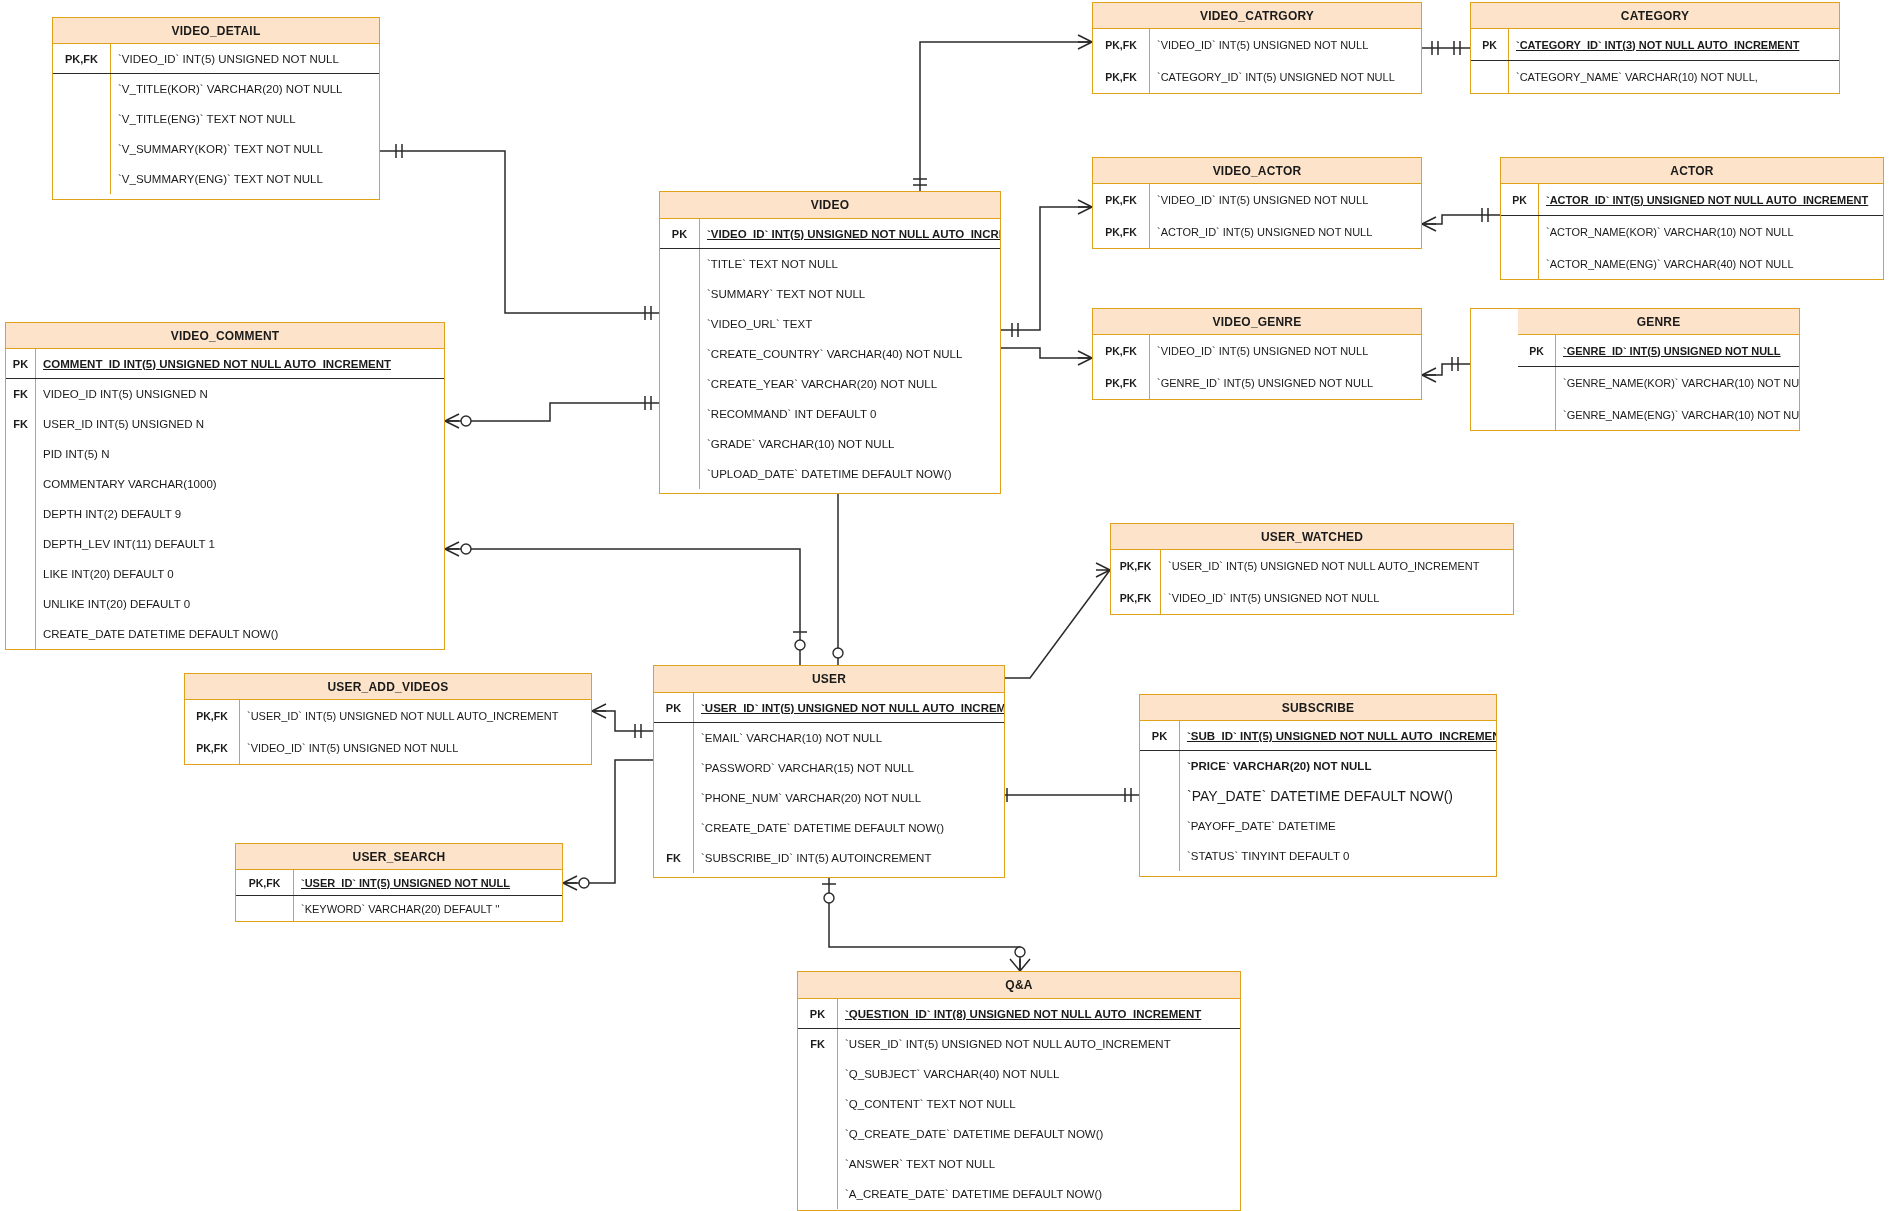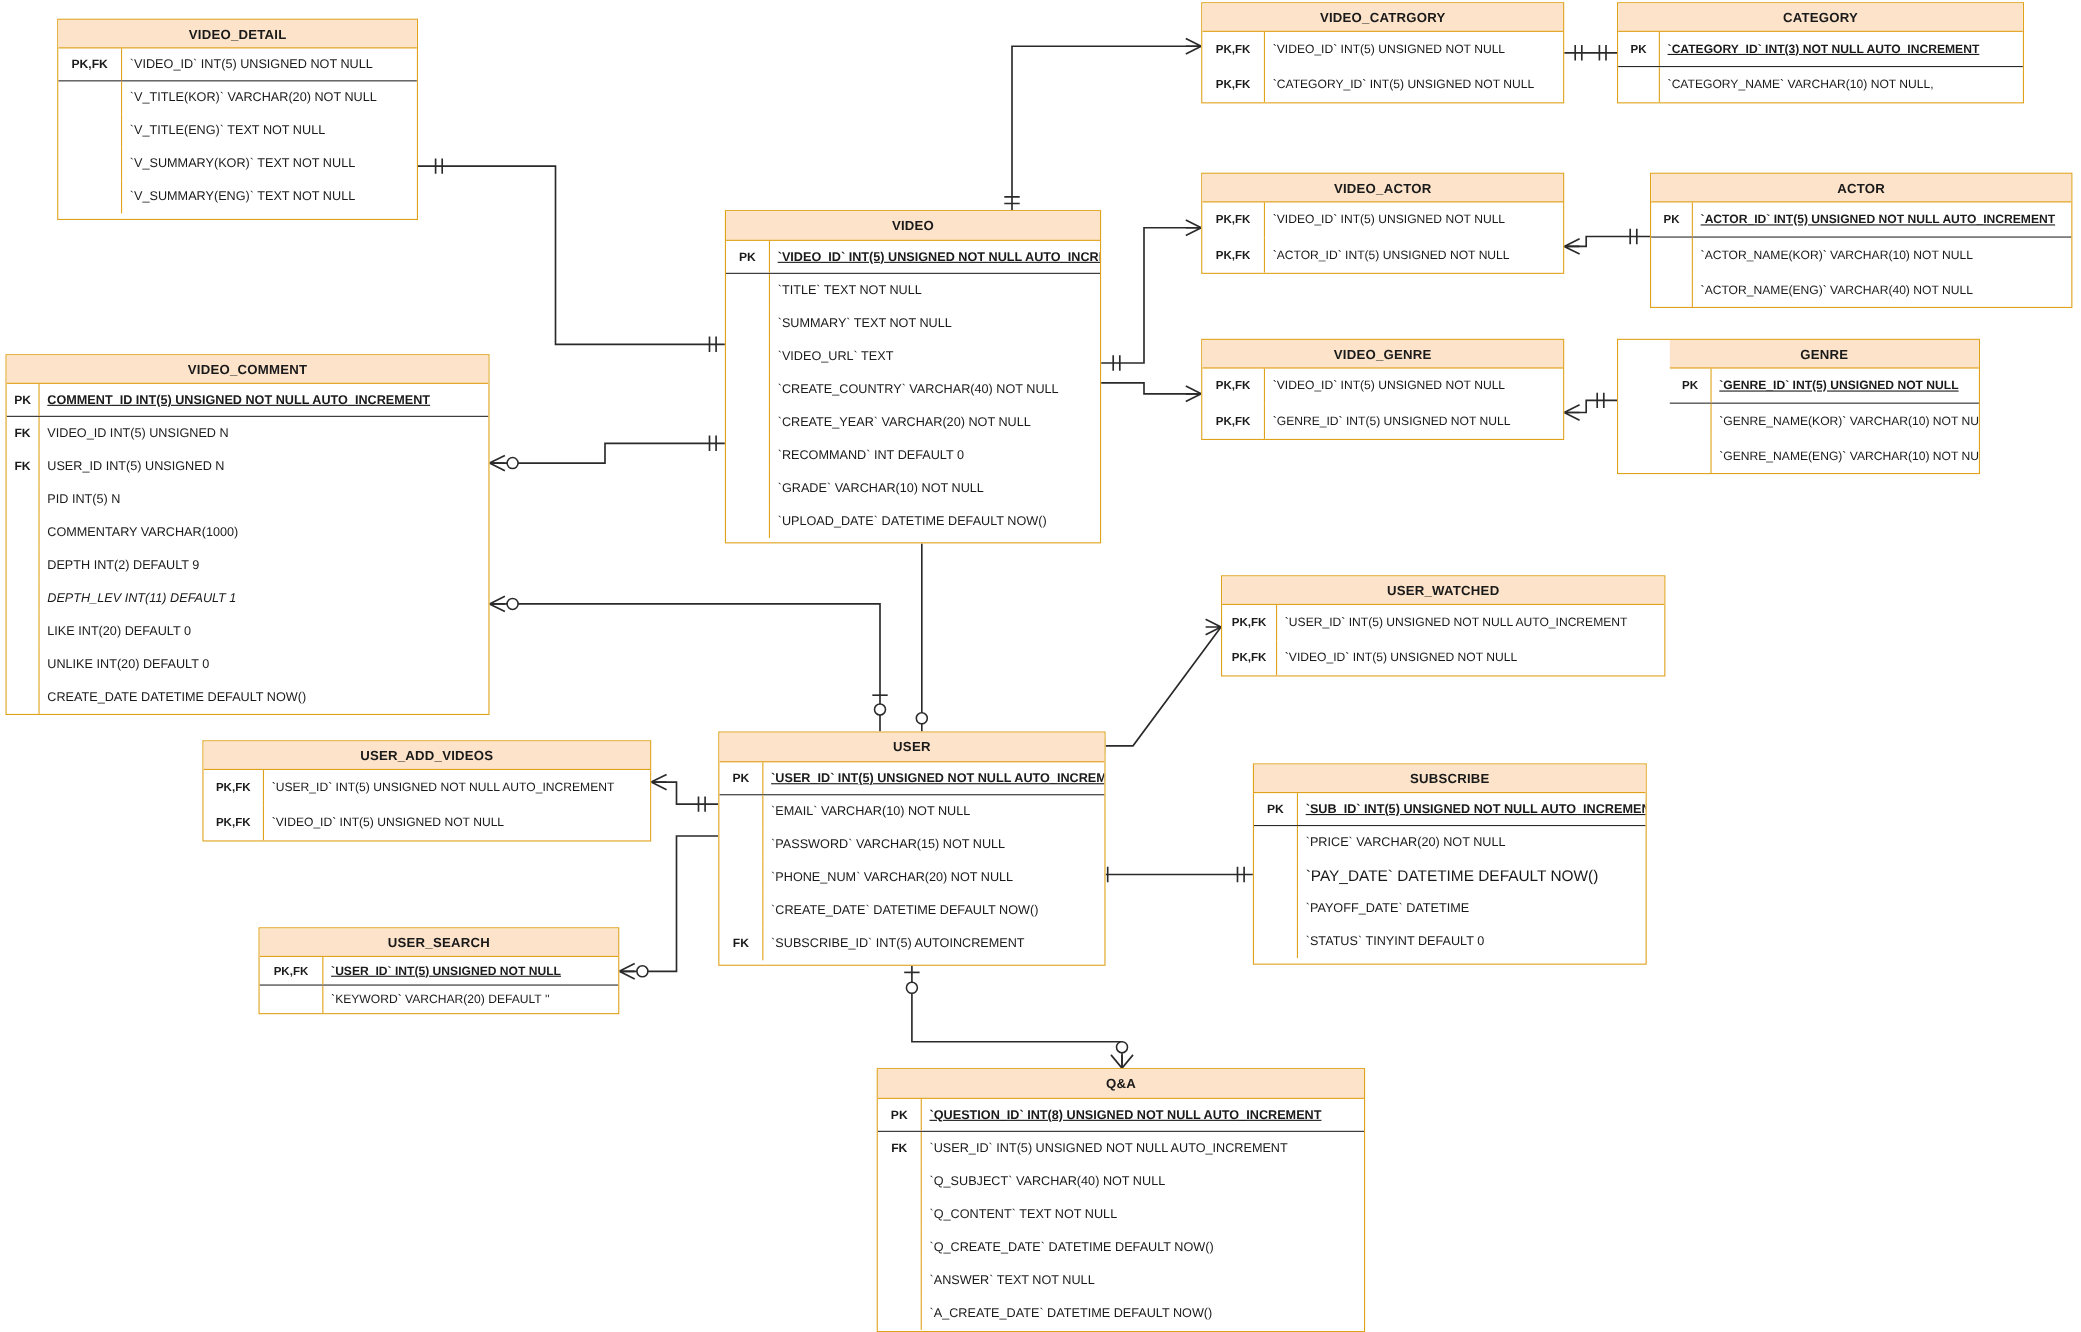--- a/index.html
+++ b/index.html
@@ -396,21 +396,21 @@
           <div class="fieldcol">
             <span>COMMENTARY VARCHAR(1000)</span>
           </div>
         </div>
         <div class="row" style="height: 30px; font-size: 11.5px;">
           <div class="keycol" style="width: 30px; font-size: 11px;"></div>
           <div class="fieldcol">
             <span>DEPTH INT(2) DEFAULT 9</span>
           </div>
         </div>
-        <div class="row" style="height: 30px; font-size: 11.5px; font-style: italic;">
+        <div class="row" style="height: 30px; font-size: 11.5px;">
           <div class="keycol" style="width: 30px; font-size: 11px;"></div>
           <div class="fieldcol">
             <span>DEPTH_LEV INT(11) DEFAULT 1</span>
           </div>
         </div>
         <div class="row" style="height: 30px; font-size: 11.5px;">
           <div class="keycol" style="width: 30px; font-size: 11px;"></div>
           <div class="fieldcol">
             <span>LIKE INT(20) DEFAULT 0</span>
           </div>
@@ -506,21 +506,21 @@
     </div>
     <div class="entity" style="left: 1139px; top: 694px; width: 358px; height: 183px;">
       <div class="ent-title" style="height: 26px; font-size: 12px;">SUBSCRIBE</div>
       <div class="ent-body" style="height: 157px;">
         <div class="row pkrow" style="height: 30px; font-size: 11.5px;">
           <div class="keycol" style="width: 40px; font-size: 11px;">PK</div>
           <div class="fieldcol pk">
             <span>`SUB_ID` INT(5) UNSIGNED NOT NULL AUTO_INCREMENT</span>
           </div>
         </div>
-        <div class="row" style="height: 30px; font-size: 11.5px;">
+        <div class="row" style="height: 30px; font-size: 11.5px; font-weight: bold;">
           <div class="keycol" style="width: 40px; font-size: 11px;"></div>
           <div class="fieldcol">
             <span>`PRICE` VARCHAR(20) NOT NULL</span>
           </div>
         </div>
         <div class="row" style="height: 30px; font-size: 14px;">
           <div class="keycol" style="width: 40px; font-size: 11px;"></div>
           <div class="fieldcol">
             <span>`PAY_DATE` DATETIME DEFAULT NOW()</span>
           </div>

